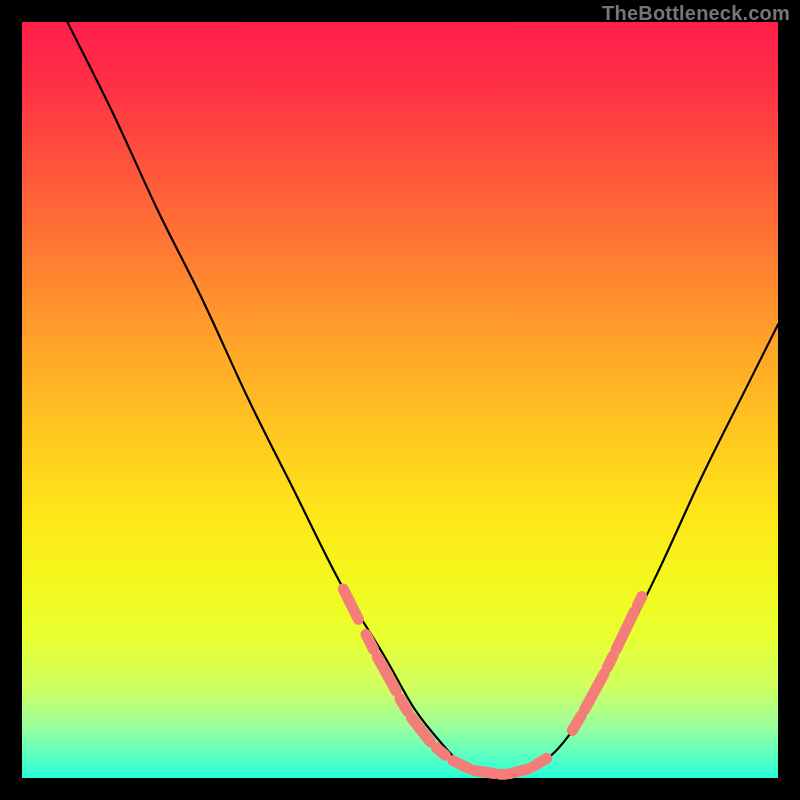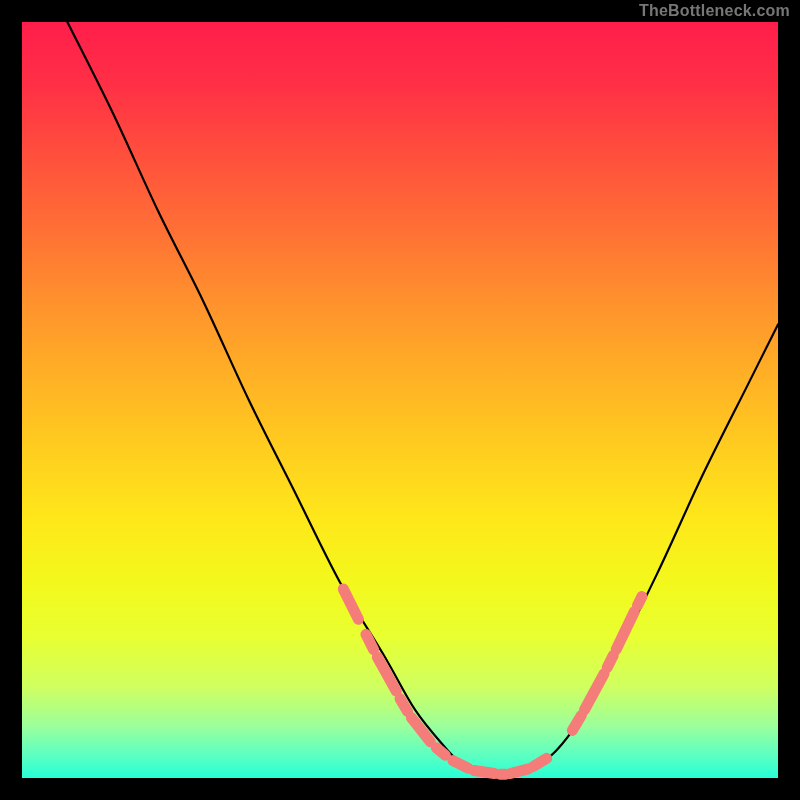--- a/index.html
+++ b/index.html
@@ -42,21 +42,21 @@
       #5CFFC2 97%,
       #27FFD6 100%
     );
     box-sizing: border-box;
   }
   .watermark {
     position: absolute;
     top: 2px;
     right: 10px;
     color: #767676;
-    font-size: 16px;
+    font-size: 20px;
     font-weight: 600;
     letter-spacing: 0.2px;
     user-select: none;
   }
   svg.curve {
     position: absolute;
     left: 22px;
     top: 22px;
     width: 756px;
     height: 756px;

